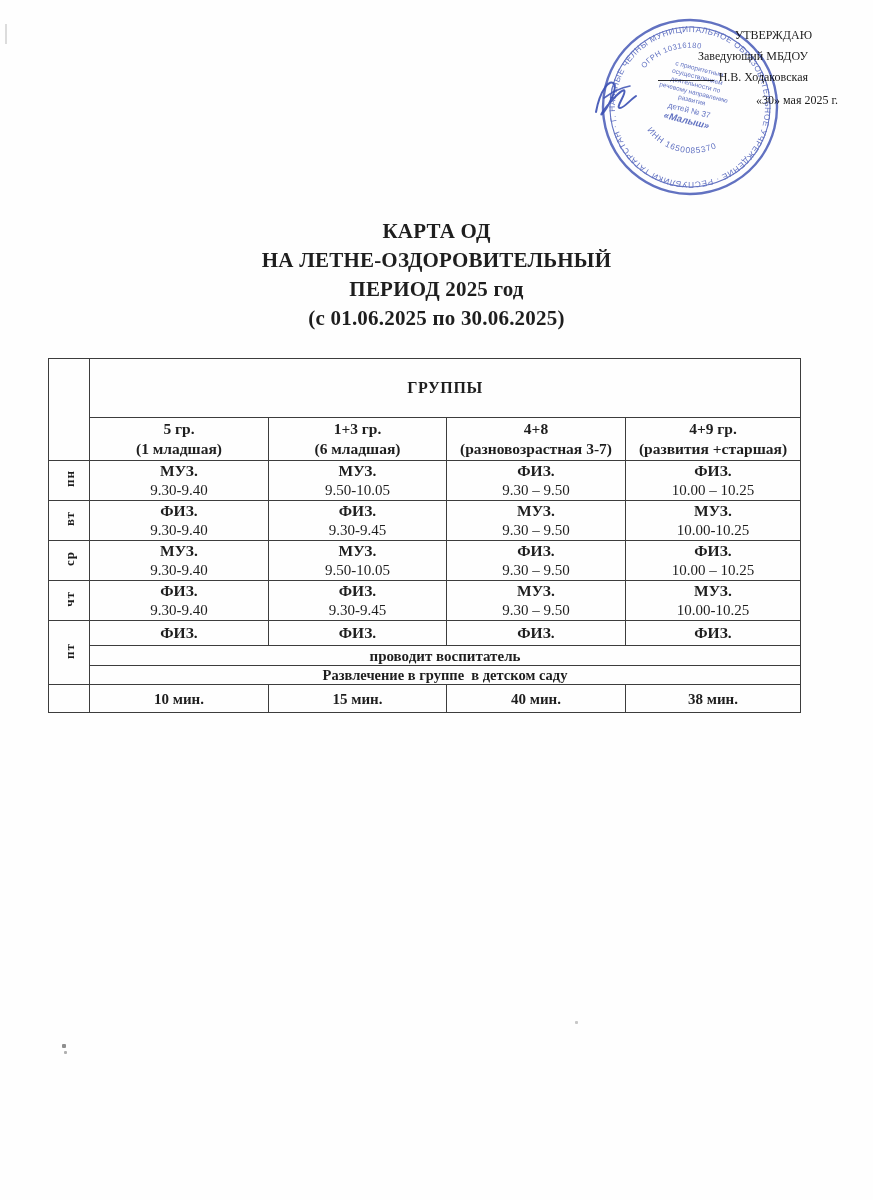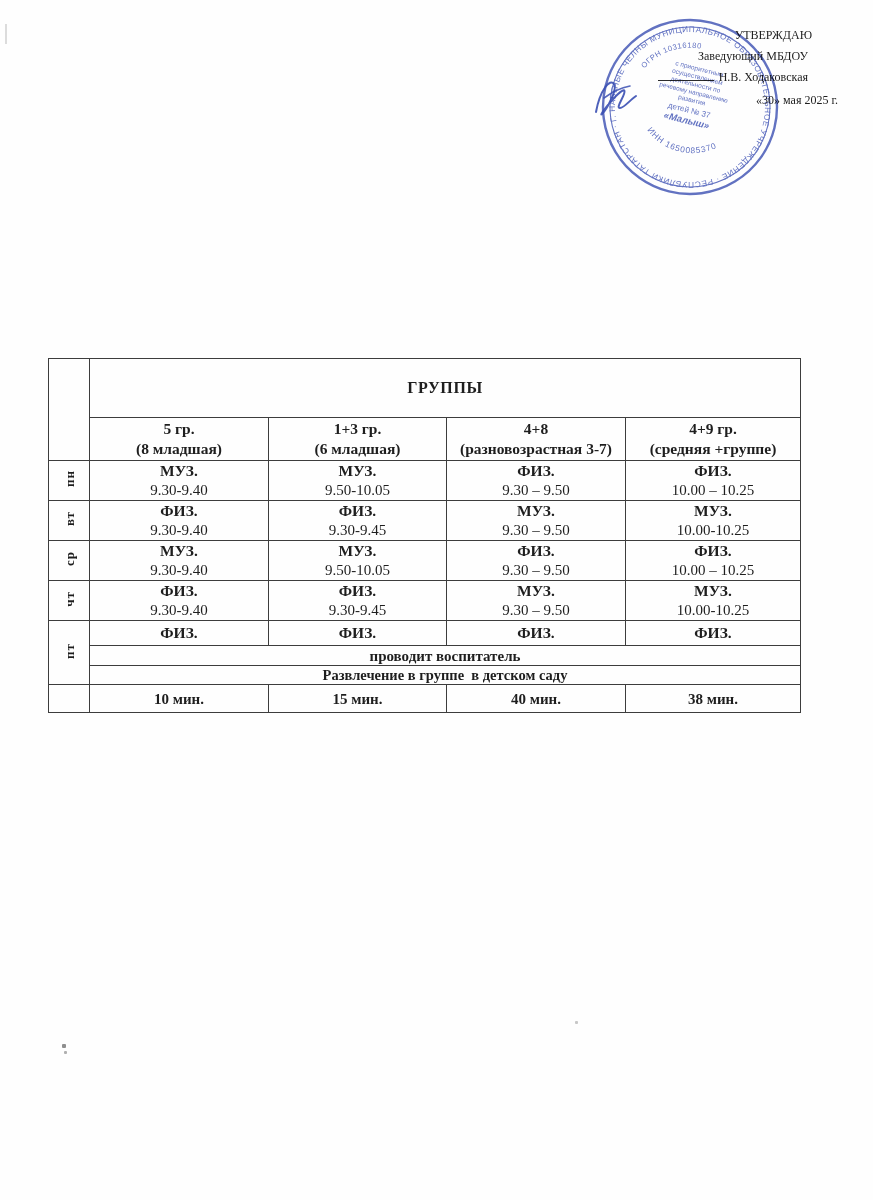--- a/index.html
+++ b/index.html
@@ -108,53 +108,59 @@
       <text x="95" y="82" font-size="6.4">речевому направлению</text>
       <text x="95" y="90" font-size="6.6">развития</text>
       <text x="95" y="101" font-size="8">детей № 37</text>
       <text x="95" y="112" font-size="9.5" font-weight="bold" font-style="italic">«Малыш»</text>
       <text font-size="8.4" letter-spacing="0.8">
         <textPath href="#innPath" startOffset="50%" text-anchor="middle">ИНН 1650085370</textPath>
       </text>
     </g>
   </svg>
 
+  <div class="doc-title">
+    <div>КАРТА ОД</div>
+    <div>НА ЛЕТНЕ-ОЗДОРОВИТЕЛЬНЫЙ</div>
+    <div>ПЕРИОД 2025 год</div>
+    <div>(с 01.06.2025 по 30.06.2025)</div>
+  </div>
 
   <div class="sched-wrap">
     <table class="sched">
       <colgroup>
         <col style="width:41px">
           <col style="width:179px">
           <col style="width:178px">
           <col style="width:179px">
           <col style="width:175px">
       </colgroup>
       <tbody>
         <tr class="r-groups">
           <td class="daycell" rowspan="2"></td>
           <td colspan="4">
             <span class="groups-hdr">ГРУППЫ</span>
           </td>
         </tr>
         <tr class="r-colhdr">
           <td class="col-hdr">
             <div class="t">5 гр.</div>
-            <div class="s">(8 младшая)</div>
+            <div class="s">(1 младшая)</div>
           </td>
           <td class="col-hdr">
             <div class="t">1+3 гр.</div>
             <div class="s">(6 младшая)</div>
           </td>
           <td class="col-hdr">
             <div class="t">4+8</div>
             <div class="s">(разновозрастная 3-7)</div>
           </td>
           <td class="col-hdr">
             <div class="t">4+9 гр.</div>
-            <div class="s">(средняя +группе)</div>
+            <div class="s">(развития +старшая)</div>
           </td>
         </tr>
 
         <tr class="r-day">
           <td class="daycell"><span class="day-label">пн</span></td>
           <td>
               <div class="act">МУЗ.</div>
               <div class="tim">9.30-9.40</div>
             </td>
           <td>

